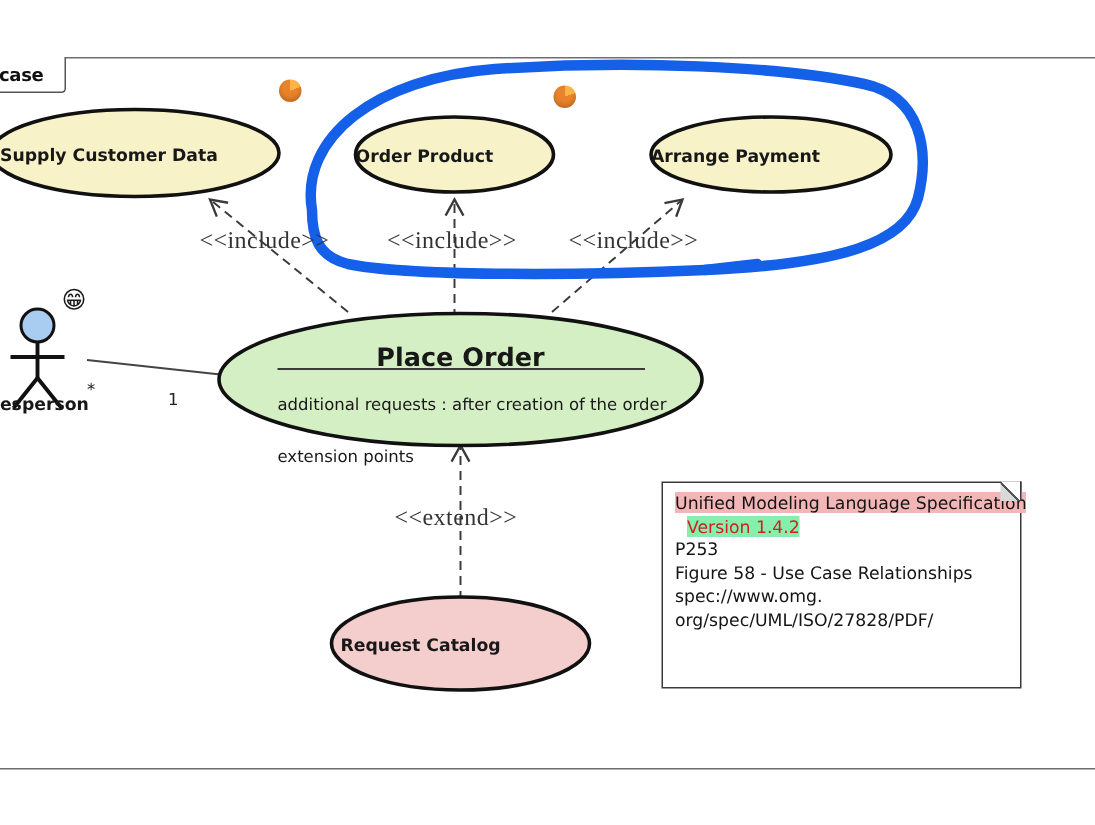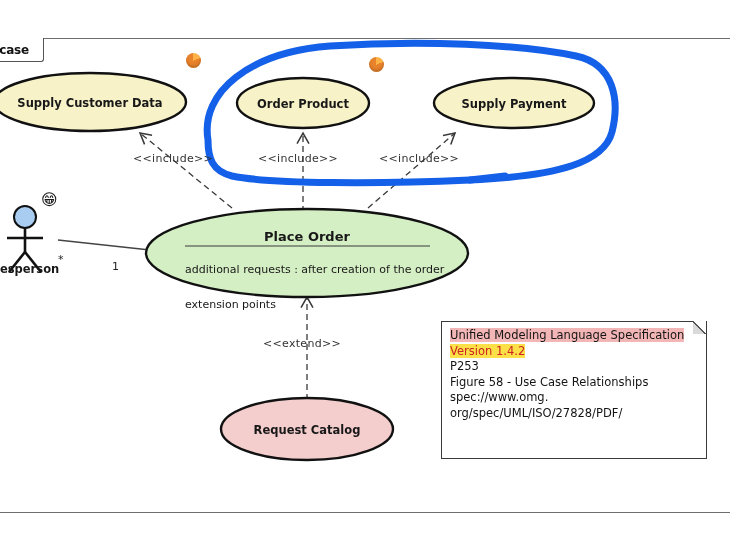--- a/index.html
+++ b/index.html
@@ -62,88 +62,88 @@
     position: absolute;
     left: 0; top: 0;
     width: 730px;
     height: 550px;
     pointer-events: none;
   }
 
   
   .node-label {
     position: absolute;
-    text-align: center;
     font-size: 11.5px;
     font-weight: bold;
     color: #181818;
     white-space: nowrap;
     pointer-events: none;
   }
   .stereo-label {
     position: absolute;
-    font-size: 11px;
+    font-size: 16px;
     color: #333;
     white-space: nowrap;
     letter-spacing: 0.3px;
+    font-family: Liberation Serif, serif;
   }
   .mult-label {
     position: absolute;
     font-size: 11px;
     color: #222;
   }
   .actor-name {
     position: absolute;
     font-size: 11.5px;
     font-weight: bold;
     color: #181818;
     white-space: nowrap;
   }
 
   
   .po-title {
     position: absolute;
     width: 320px;
     text-align: center;
-    font-size: 13px;
+    font-size: 17px;
     font-weight: bold;
     color: #181818;
   }
   .po-body {
     position: absolute;
     font-size: 11px;
     color: #181818;
     line-height: 14px;
     white-space: nowrap;
   }
 
   
   .note {
     position: absolute;
     left: 441px; top: 321px;
-    width: 266px; height: 138px;
+    width: 240px; height: 138px;
     box-sizing: border-box;
     background: #ffffff;
     border: 1px solid #3a3a3a;
     font-size: 11.5px;
     line-height: 15.5px;
     color: #141414;
     padding: 6px 8px 0 8px;
   }
   .note-fold {
     position: absolute;
     right: -1px; top: -1px;
     width: 13px; height: 13px;
     background:
       linear-gradient(to bottom left, #ffffff 0 48%, #555 48% 56%, #d9d9d9 56% 100%);
     border-right: 1px solid #3a3a3a;
   }
   .note-line { white-space: nowrap; }
   .hl { background: #f3b6b6; }
-  .hl-red { background: #fde047; color: #cc2222; }
+  .hl-red { background: #86efac; color: #cc2222; margin-left: 8px; }
 
   
   .pie-icon {
     position: absolute;
     width: 15px; height: 15px;
     border-radius: 50%;
     background:
       conic-gradient(from 0deg, #ffb347 0deg 70deg, #e8822b 70deg 360deg);
     box-shadow: inset 0 -2px 3px rgba(0,0,0,0.18);
   }
@@ -215,21 +215,21 @@
 
   <div class="pie-icon" style="left:186px; top:53px;"></div>
   <div class="pie-icon" style="left:369px; top:57px;"></div>
 
   <div class="emoji-icon" style="left:41px; top:192px;">😁</div>
 
   <div class="node-label" style="left:0px; top:96px; width:180px;">Supply Customer Data</div>
 
   <div class="node-label" style="left:237px; top:97px; width:132px;">Order Product</div>
 
-  <div class="node-label" style="left:434px; top:97px; width:160px;">Supply Payment</div>
+  <div class="node-label" style="left:434px; top:97px; width:160px;">Arrange Payment</div>
 
   <div class="po-title" style="left:147px; top:229px;">Place Order</div>
 
   <div class="po-body" style="left:185px; top:250px;margin-top:48px;">extension points</div>
 
   <div class="po-body" style="left:185px; top:263px;text-align:center;">additional requests : after creation of the order</div>
 
   <div class="node-label" style="left:227px; top:423px; width:160px;">Request Catalog</div>
 
   <div class="actor-name" style="left:-4px; top:262px;">lesperson</div>

